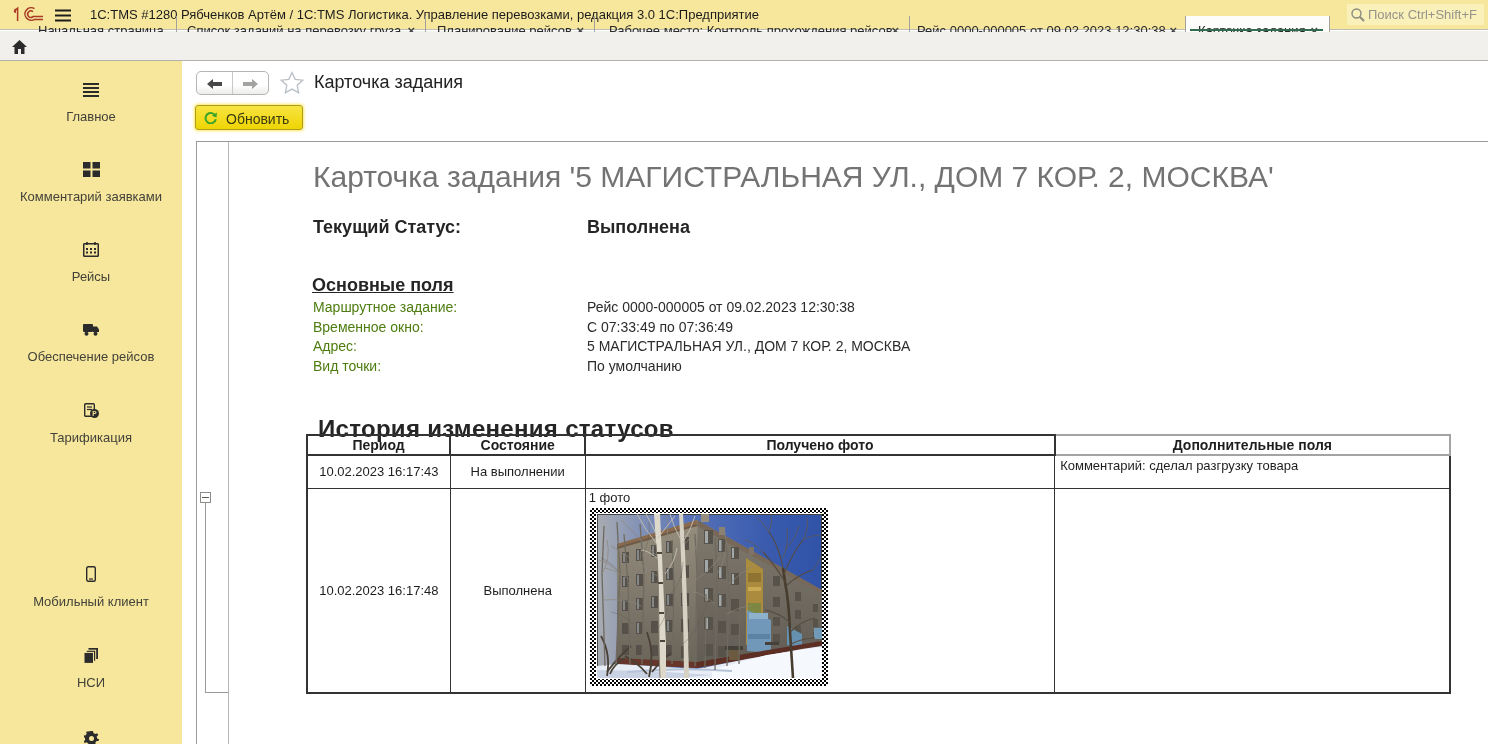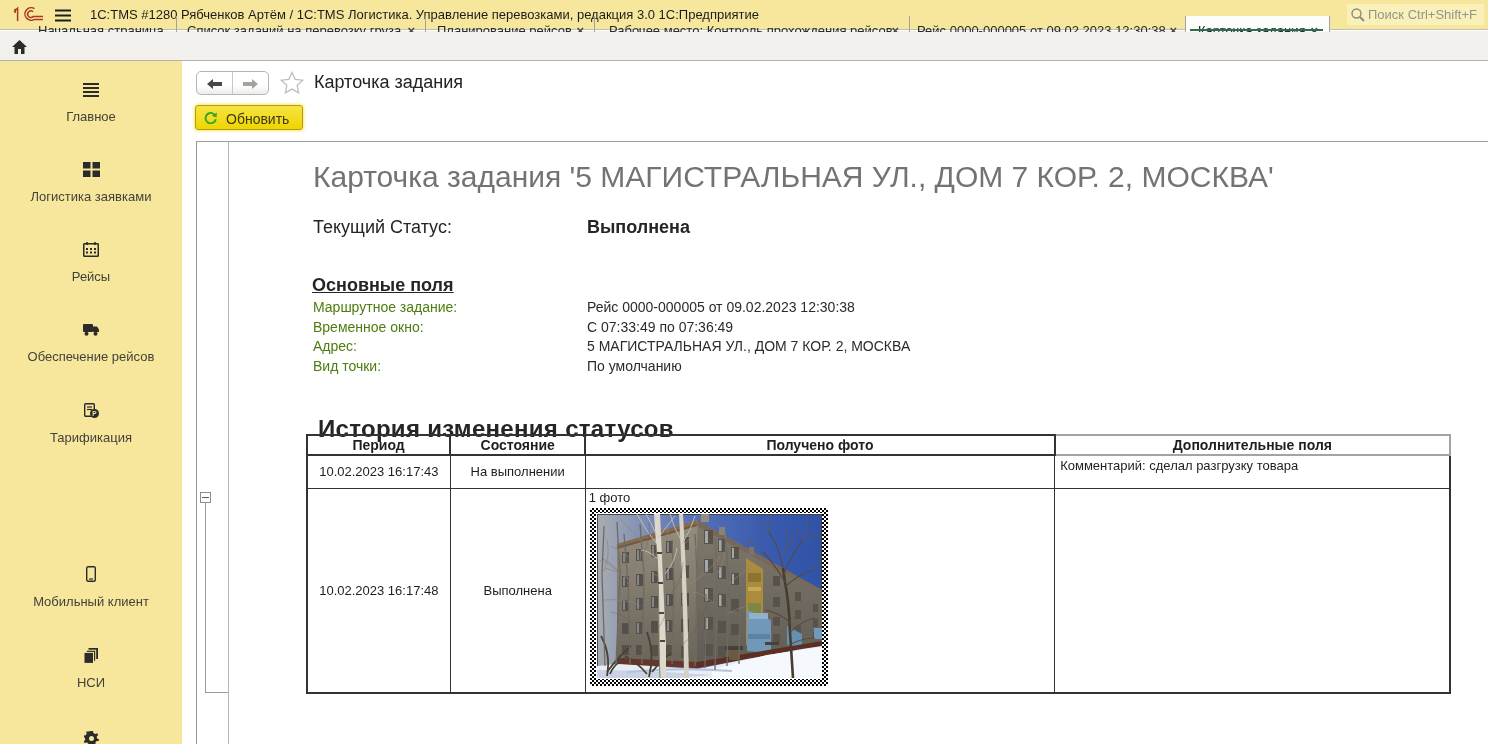--- a/index.html
+++ b/index.html
@@ -113,21 +113,21 @@
 
 <div class="sbitem" style="top:162px">
   <svg class="sbicon" width="17" height="15" viewBox="0 0 17 15">
         <g fill="#2b2b2b">
           <rect x="0" y="0" width="7.5" height="6.5"></rect>
           <rect x="9.5" y="0" width="7.5" height="6.5"></rect>
           <rect x="0" y="8.5" width="7.5" height="6.5"></rect>
           <rect x="9.5" y="8.5" width="7.5" height="6.5"></rect>
         </g>
       </svg>
-  <div class="lbl">Логистика заявками</div>
+  <div class="lbl">Комментарий заявками</div>
 </div>
 
 <div class="sbitem" style="top:242px">
   <svg class="sbicon" width="16" height="15" viewBox="0 0 16 15">
         <rect x="0.7" y="1.7" width="14.6" height="12.6" fill="none" stroke="#2b2b2b" stroke-width="1.6" rx="1"></rect>
         <line x1="4" y1="0" x2="4" y2="3" stroke="#2b2b2b" stroke-width="1.6"></line>
         <line x1="12" y1="0" x2="12" y2="3" stroke="#2b2b2b" stroke-width="1.6"></line>
         <g fill="#2b2b2b">
           <rect x="3" y="6" width="2" height="2"></rect>
           <rect x="7" y="6" width="2" height="2"></rect>
@@ -221,21 +221,21 @@
 
 <div class="abs" style="left:200px;top:492px;width:11px;height:11px;border:1px solid #8c8c88;background:#fff;"></div>
 <div class="abs" style="left:202px;top:497px;width:7px;height:1px;background:#5a5a56;"></div>
 
 <div class="abs" style="left:205px;top:503px;width:1px;height:190px;background:#9a9a96;"></div>
 
 <div class="abs" style="left:205px;top:692px;width:23px;height:1px;background:#9a9a96;"></div>
 
 <div class="abs" style="left:313px;top:160px;font-size:30px;color:#737373;">Карточка задания '5 МАГИСТРАЛЬНАЯ УЛ., ДОМ 7 КОР. 2, МОСКВА'</div>
 
-<div class="abs" style="left:313px;top:217px;font-size:18px;font-weight:normal;color:#252525;">Текущий Статус:</div>
+<div class="abs" style="left:313px;top:217px;font-size:18px;font-weight:bold;color:#252525;">Текущий Статус:</div>
 
 <div class="abs" style="left:587px;top:217px;font-size:18px;font-weight:bold;color:#252525;">Выполнена</div>
 
 <div class="abs" style="left:312px;top:275px;font-size:18px;font-weight:bold;color:#252525;text-decoration:underline;">Основные поля</div>
 
 <div class="abs" style="left:313px;top:298px;font-size:14px;color:#4d7c0f;line-height:19.7px;">Маршрутное задание:<br>Временное окно:<br>Адрес:<br>Вид точки:</div>
 
 <div class="abs" style="left:587px;top:298px;font-size:14px;color:#2b2b2b;line-height:19.7px;">Рейс 0000-000005 от 09.02.2023 12:30:38<br>С 07:33:49 по 07:36:49<br>5 МАГИСТРАЛЬНАЯ УЛ., ДОМ 7 КОР. 2, МОСКВА<br>По умолчанию</div>
 
 <div class="abs" style="left:318px;top:415px;font-size:24px;font-weight:bold;color:#252525;letter-spacing:0.3px;">История изменения статусов</div>

